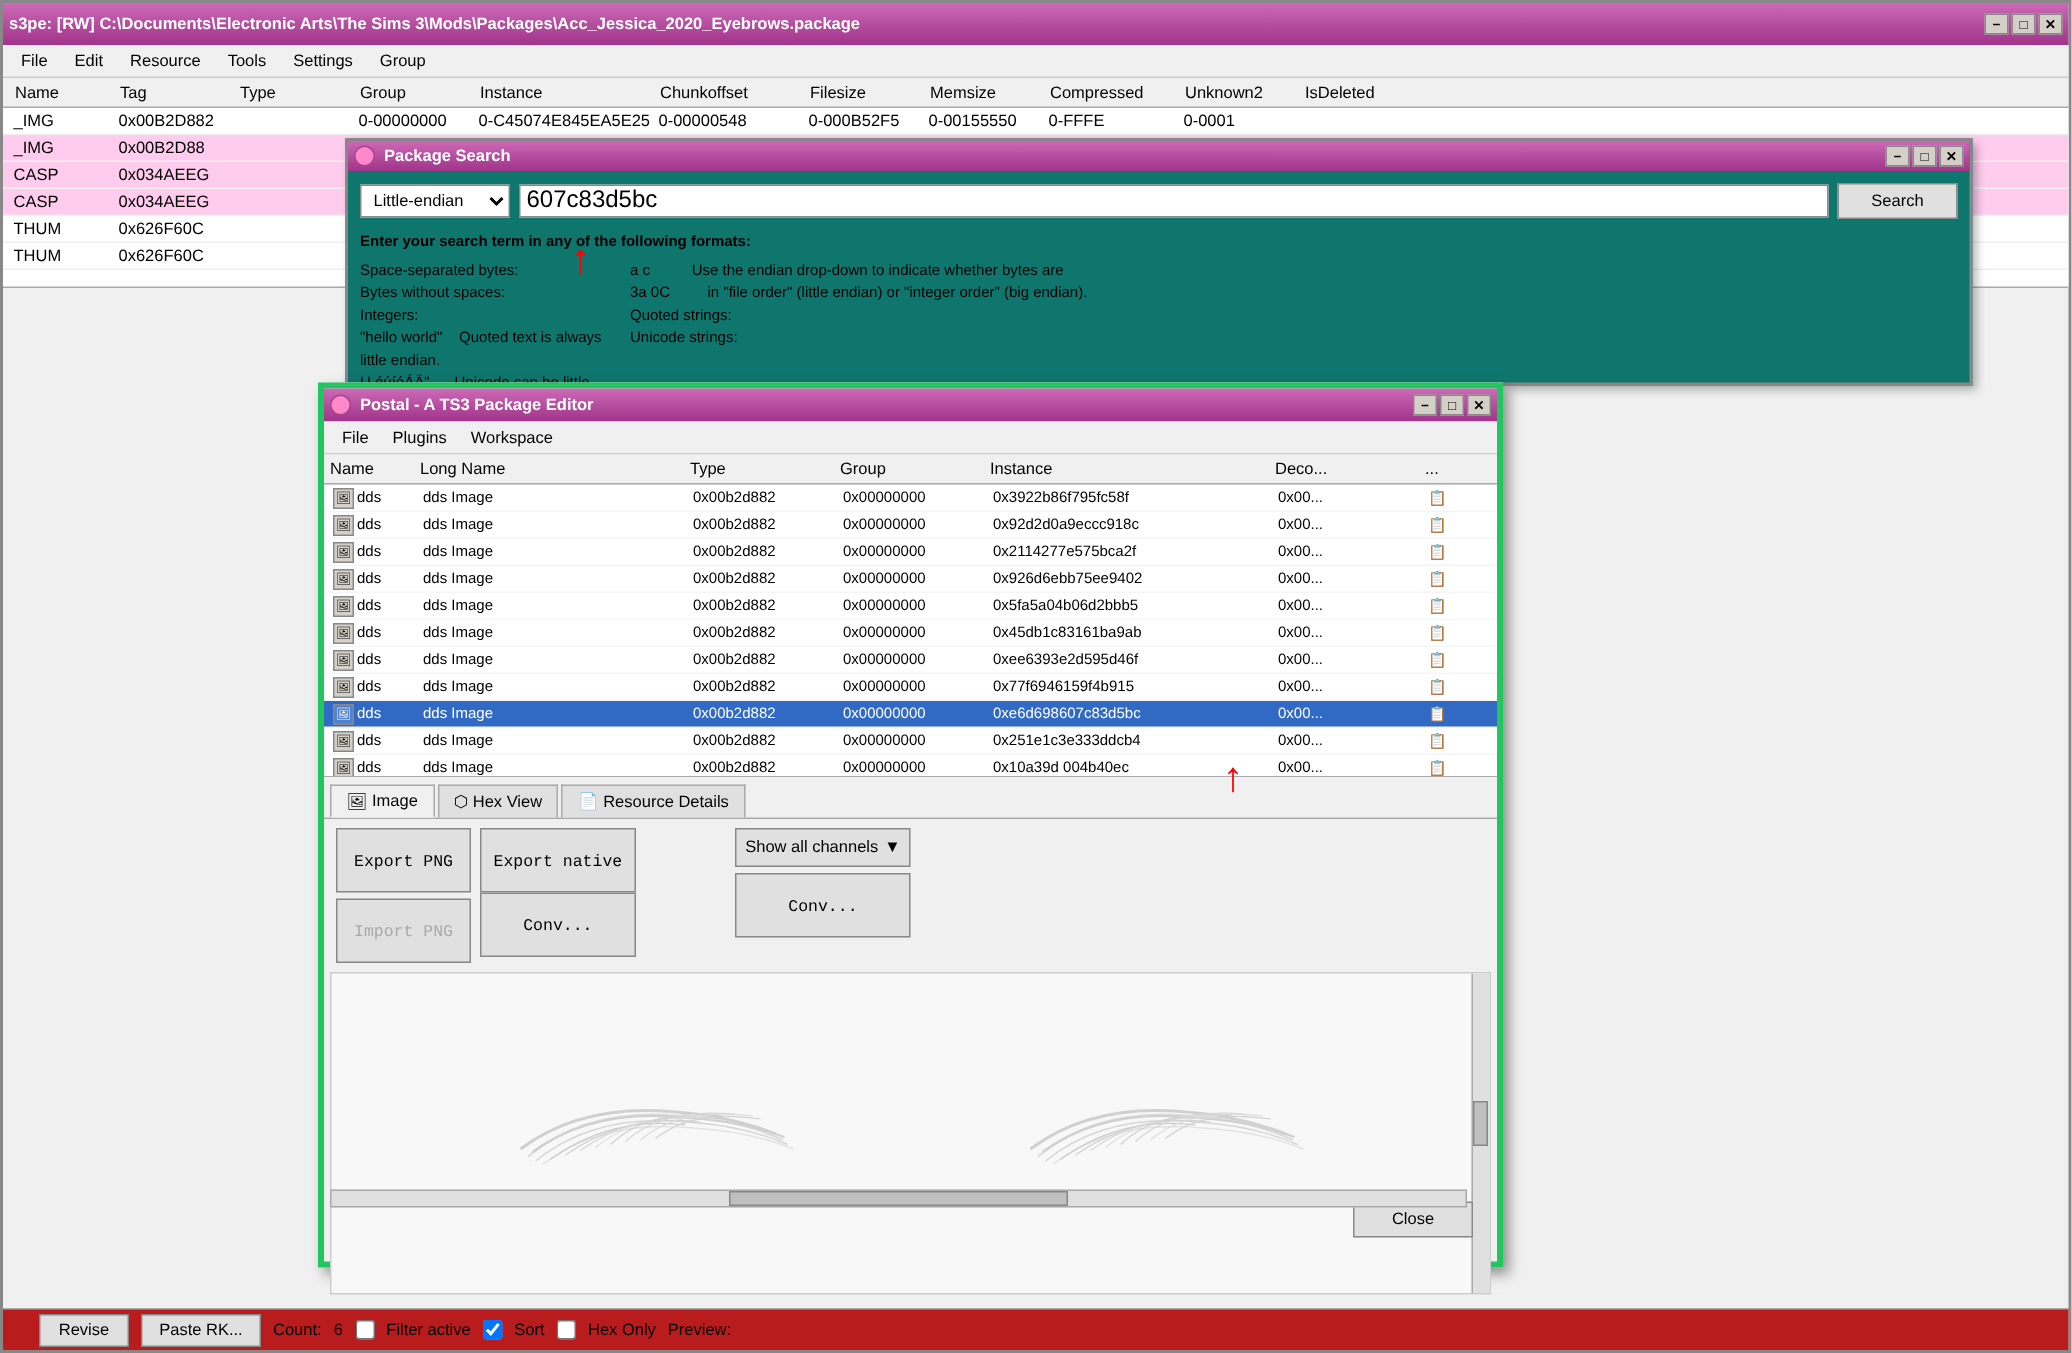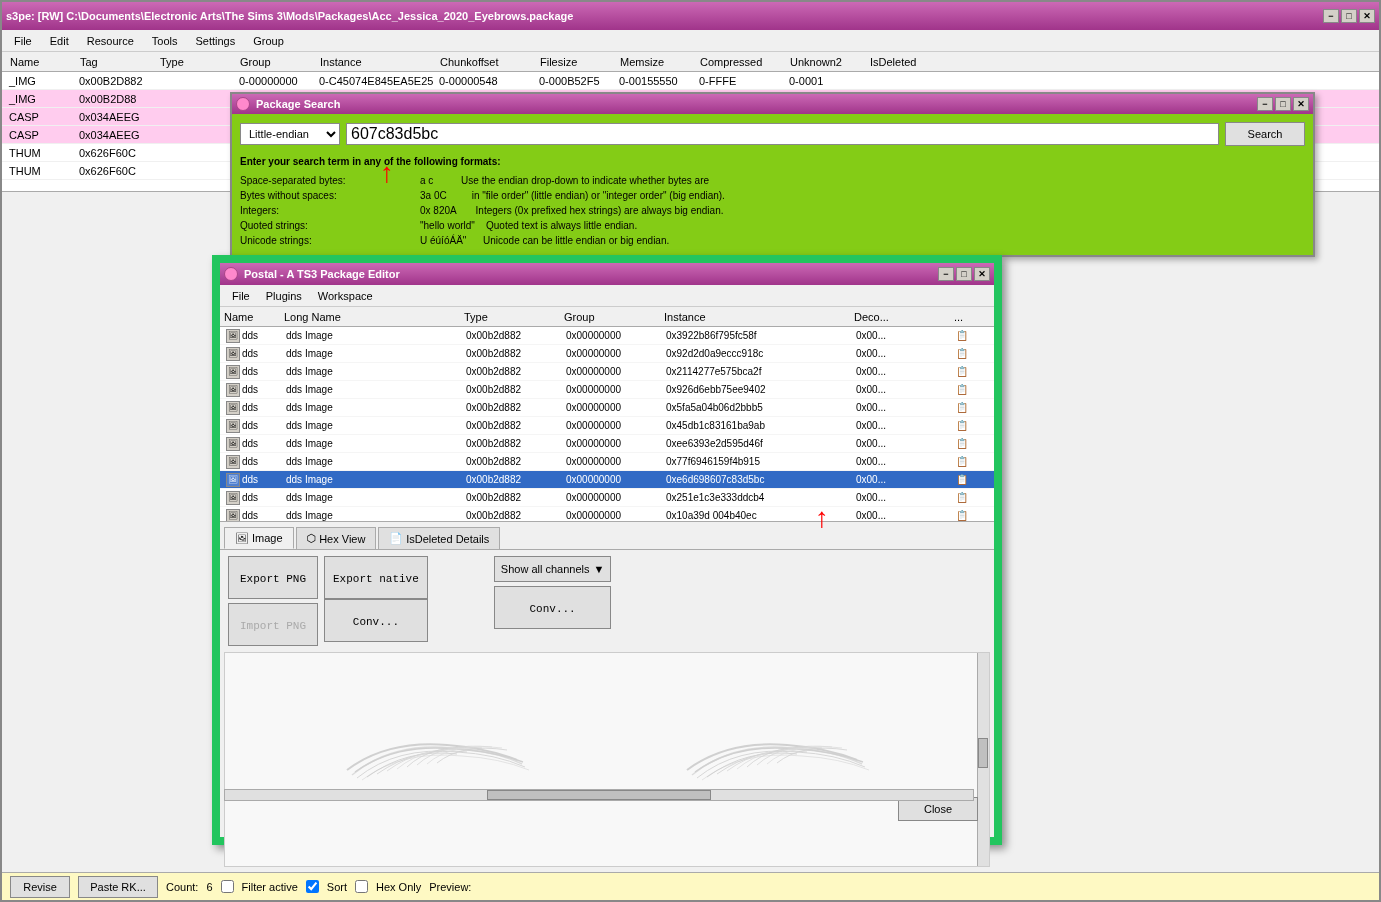--- a/index.html
+++ b/index.html
@@ -100,21 +100,21 @@
     }
     .table-cell { padding: 0 3px; overflow: hidden; white-space: nowrap; }
 
     
     .pkg-search-dialog {
       position: absolute;
       top: 90px;
       left: 228px;
       width: 1085px;
       height: 165px;
-      background: #84cc16;
+      background: #0f766e;
       border: 2px solid #888;
       box-shadow: 3px 3px 6px rgba(0,0,0,0.3);
       z-index: 10;
     }
     .dialog-title-bar {
       background: linear-gradient(to bottom, #cc69b5, #a0348a);
       height: 20px;
       display: flex;
       align-items: center;
       justify-content: space-between;
@@ -161,21 +161,21 @@
     }
 
     
     .postal-dialog {
       position: absolute;
       top: 253px;
       left: 210px;
       width: 790px;
       height: 590px;
       background: #f0f0f0;
-      border: 8px solid #22c55e;
+      border: 4px solid #22c55e;
       box-shadow: 4px 4px 8px rgba(0,0,0,0.4);
       z-index: 20;
     }
     .postal-title-bar {
       background: linear-gradient(to bottom, #cc69b5, #a0348a);
       height: 22px;
       display: flex;
       align-items: center;
       justify-content: space-between;
       padding: 0 4px;
@@ -311,25 +311,25 @@
       pointer-events: none;
     }
 
     
     .status-bar {
       position: absolute;
       bottom: 0;
       left: 0;
       right: 0;
       height: 28px;
-      background: #fef9c3;
+      background: #b91c1c;
       border-top: 1px solid #aaa;
       display: flex;
       align-items: center;
-      padding: 0 8px;
+      padding: 0 24px;
       gap: 8px;
       font-size: 11px;
     }
     .status-btn {
       height: 22px;
       min-width: 60px;
       background: #e0e0e0;
       border: 1px solid #888;
       cursor: pointer;
       font-size: 11px;
@@ -501,21 +501,20 @@
         <button class="search-btn">Search</button>
       </div>
       <div style="font-size:10px; line-height:1.5;">
         <div style="margin-bottom:4px;font-weight:bold;">Enter your search term in any of the following formats:</div>
         <div style="display:grid; grid-template-columns: 180px 1fr;">
           <span>Space-separated bytes:</span>
           <span>a  c &nbsp;&nbsp;&nbsp;&nbsp;&nbsp;&nbsp;&nbsp;&nbsp; Use the endian drop-down to indicate whether bytes are</span>
           <span>Bytes without spaces:</span>
           <span>3a  0C &nbsp;&nbsp;&nbsp;&nbsp;&nbsp;&nbsp;&nbsp; in "file order" (little endian) or "integer order" (big endian).</span>
           <span>Integers:</span>
-          <span>0x  820A &nbsp;&nbsp;&nbsp;&nbsp;&nbsp; Integers (0x prefixed hex strings) are always big endian.</span>
           <span>Quoted strings:</span>
           <span>"hello world" &nbsp;&nbsp; Quoted text is always little endian.</span>
           <span>Unicode strings:</span>
           <span>U  éúíóÁÄ" &nbsp;&nbsp;&nbsp;&nbsp; Unicode can be little endian or big endian.</span>
         </div>
       </div>
     </div>
   </div>
 
   <div class="postal-dialog">
@@ -655,21 +654,21 @@
       <div class="tab active">
         <span style="margin-right:3px;">🖼</span>
         <span>Image</span>
       </div>
       <div class="tab">
         <span style="margin-right:3px;">⬡</span>
         <span>Hex View</span>
       </div>
       <div class="tab">
         <span style="margin-right:3px;">📄</span>
-        <span>IsDeleted Details</span>
+        <span>Resource Details</span>
       </div>
     </div>
 
     <div class="buttons-row">
       <div style="display:flex; flex-direction:column; gap:4px;">
         <button class="action-btn">Export PNG</button>
         <button class="action-btn" style="color:#aaa;">Import PNG</button>
       </div>
       <div style="display:flex; flex-direction:column; gap:0;">
         <button class="action-btn">Export native</button>

